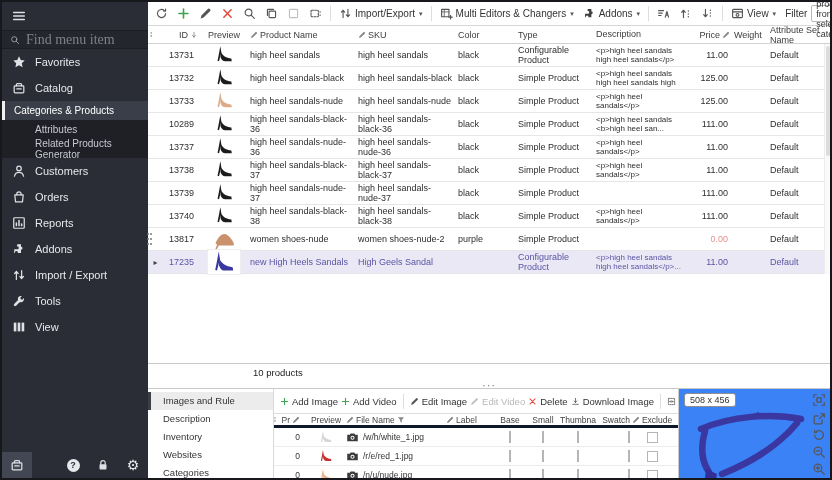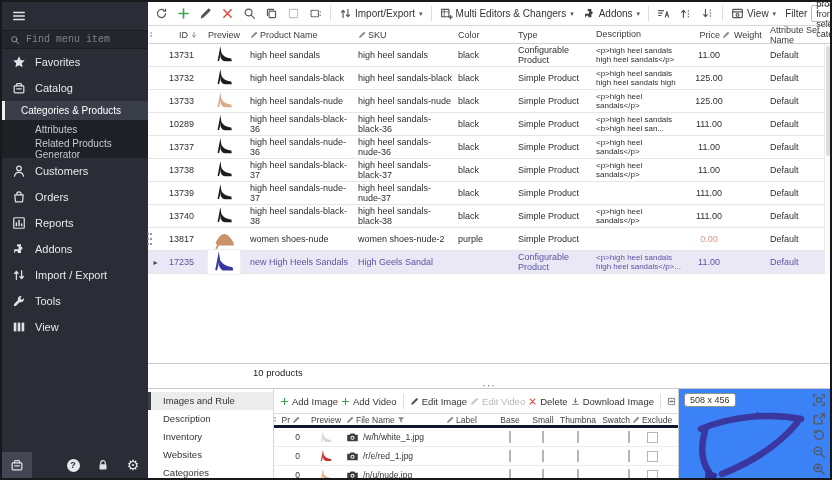--- a/index.html
+++ b/index.html
@@ -2,25 +2,25 @@
 <html><head>
 <meta charset="utf-8">
 <style>
   *{box-sizing:border-box;margin:0;padding:0}
   html,body{background:#555;font-family:"Liberation Sans",sans-serif}
   .win{position:relative;width:832px;height:480px;background:#fff;border:2px solid #17181c;display:flex;overflow:hidden}
   
   .sidebar{width:146px;background:#2a2d35;color:#e7e8ec;flex:none;position:relative;font-size:11px}
   .sb-top{height:28px;display:flex;align-items:center;padding-left:10px}
   .sb-search{height:19px;background:#24262d;border-top:1px solid #1b1d22;border-bottom:1px solid #1b1d22;display:flex;align-items:center;padding:0 8px;gap:6px}
-  .sb-search input{background:transparent;border:none;outline:none;color:#cfd1d6;font-size:10px;width:100%;font-family:Liberation Mono, monospace}
+  .sb-search input{background:transparent;border:none;outline:none;color:#cfd1d6;font-size:14px;width:100%;font-family:Liberation Serif, serif}
   .sb-search input::placeholder{color:#7d818a}
   .sb-item{height:26px;display:flex;align-items:center;gap:9px;padding-left:10px;cursor:pointer}
   .sb-sub{height:19px;display:flex;align-items:center;padding-left:30px;font-size:10px;color:#c6c8d0;background:#1e2025;border-left:3px solid transparent;cursor:pointer}
-  .sb-sub.active{background:#3a3e48;color:#fff;border-left-color:#f0f0f0;padding-left:16px}
+  .sb-sub.active{background:#3a3e48;color:#fff;border-left-color:#f0f0f0;padding-left:9px}
   .sb-foot{position:absolute;bottom:0;left:0;right:0;height:26px;background:#2a2d35;display:flex;align-items:center}
   .sb-foot .fcell{width:30px;height:26px;display:flex;align-items:center;justify-content:center}
   .sb-foot .fcell.sel{background:#434754}
   .help-badge{width:13px;height:13px;border-radius:50%;background:#e7e8ec;color:#2a2d35;font-size:9px;font-weight:bold;display:flex;align-items:center;justify-content:center}
   .gear-glyph{font-size:14px;line-height:14px;color:#e7e8ec}
   
   .ic{display:inline-block;width:13px;height:13px;flex:none;color:#555}
   .ic svg{width:100%;height:100%;display:block}
   .ic-sb{color:#dfe1e6;width:14px;height:14px}
   .ic-sm{width:9px;height:9px}
@@ -39,21 +39,21 @@
   .grow{height:23px;display:flex;align-items:center;border-bottom:1px solid #e6e6e6;font-size:9px;color:#2e2e2e;cursor:pointer}
   .grow.sel{background:#e9e8f4;color:#5b55a6}
   .c-gut{width:15px;flex:none;text-align:center;font-size:8px;color:#444}
   .c-id{width:37px;flex:none;text-align:right;padding-right:6px}
   .c-prev{width:48px;flex:none;display:flex;justify-content:center;align-items:center}
   .c-name{width:108px;flex:none;padding:0 2px}
   .c-sku{width:100px;flex:none;padding:0 2px}
   .c-color{width:60px;flex:none;padding:0 2px}
   .c-type{width:78px;flex:none;padding:0 2px}
   .c-desc{width:96px;flex:none;font-size:8px;line-height:9px;max-height:18px;overflow:hidden;padding:0 2px}
-  .c-price{width:42px;flex:none;text-align:center;padding-right:4px}
+  .c-price{width:42px;flex:none;text-align:right;padding-right:4px}
   .c-weight{width:36px;flex:none}
   .c-attr{width:56px;flex:none;padding:0 2px}
   .price-alert{color:#e89090}
   .vscroll{position:absolute;right:0;top:0;bottom:0;width:6px;background:#fafafa;border-left:1px solid #ececec}
   .vthumb{position:absolute;top:2px;left:1px;width:4px;height:110px;background:#dcdcdc;border-radius:2px}
   .white-box{background:#fff;border:1px solid #eee;padding:0 4px;display:flex;align-items:center}
   .spacer{flex:1}
   .statusbar{height:18px;border-top:1px solid #c9c9c9;font-size:9.5px;display:flex;align-items:center;padding-left:105px;color:#222;flex:none}
   .hsplit{height:7px;display:flex;align-items:center;justify-content:center;color:#777;font-size:11px;line-height:4px;letter-spacing:1px;flex:none}
   .vhandle{position:absolute;left:-1px;top:229px;width:6px;height:16px;display:flex;flex-direction:column;justify-content:space-between;padding:2px 0}

